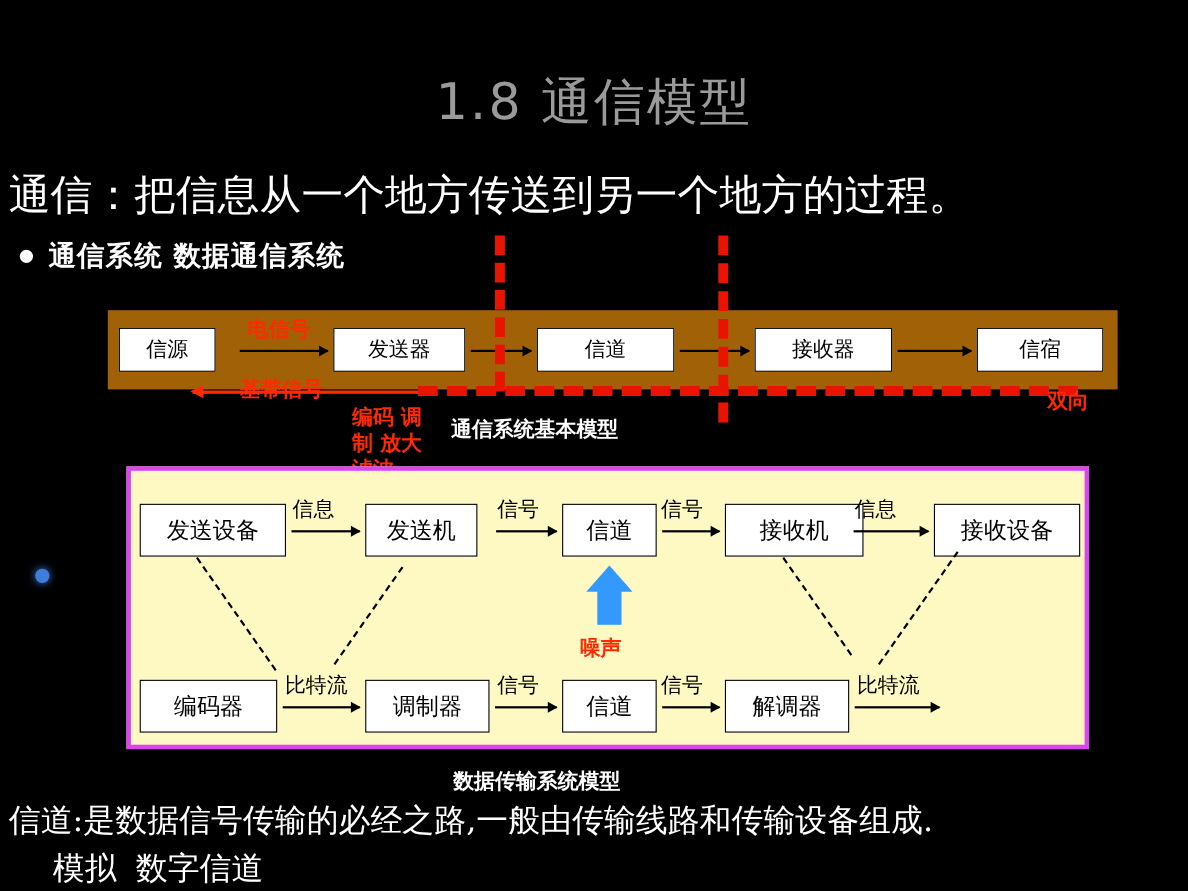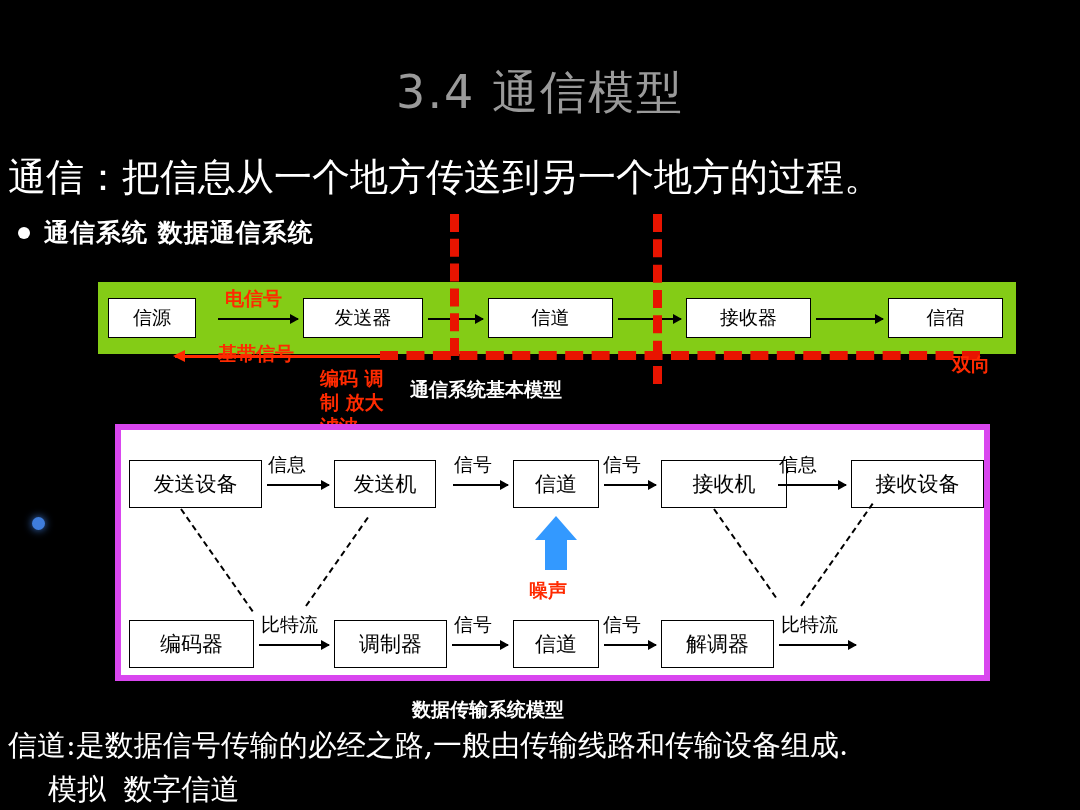--- a/index.html
+++ b/index.html
@@ -55,21 +55,21 @@
   }
   .bullet-text {
     font-family:"DejaVu Sans", sans-serif;
     font-weight:bold; font-size:25px; color:#ffffff;
     letter-spacing:1px;
   }
 
   
   .diag1 {
     position:absolute; left:98px; top:282px; width:918px; height:72px;
-    background:#84cc16;
+    background:#a16207;
   }
   .box {
     position:absolute;
     border:1.5px solid #000;
     background:#fff;
     color:#000;
     display:flex; align-items:center; justify-content:center;
     font-family:"DejaVu Sans", sans-serif;
   }
   .d1box { height:40px; top:16px; font-size:19px; }
@@ -116,22 +116,22 @@
     color:#ffffff;
     font-family:"DejaVu Sans", sans-serif;
     font-weight:bold;
     font-size:19px;
     white-space:nowrap;
   }
 
   
   .diag2 {
     position:absolute; left:115px; top:424px; width:875px; height:257px;
-    background:#ffffff;
-    border:6px solid #d946ef;
+    background:#fef9c3;
+    border:4px solid #d946ef;
   }
   .d2box {
     height:48px; font-size:21px; color:#000;
   }
   .edge-label {
     position:absolute;
     color:#000;
     font-family:"DejaVu Sans", sans-serif;
     font-size:19px;
     white-space:nowrap;
@@ -157,21 +157,21 @@
   }
 </style>
 </head>
 <body>
 
 <div class="swoosh s2"></div>
 <div class="swoosh"></div>
 <div class="swoosh s3"></div>
 <div class="dot"></div>
 
-<div class="slide-title">3.4 通信模型</div>
+<div class="slide-title">1.8 通信模型</div>
 
 <div class="lead-line">通信：把信息从一个地方传送到另一个地方的过程。</div>
 
 <div class="bullet-row">
   <span class="bullet-dot"></span>
   <span class="bullet-text">通信系统    数据通信系统</span>
 </div>
 
 <div class="diag1">
   <div class="box d1box" style="left:10px; width:88px;">信源</div>

